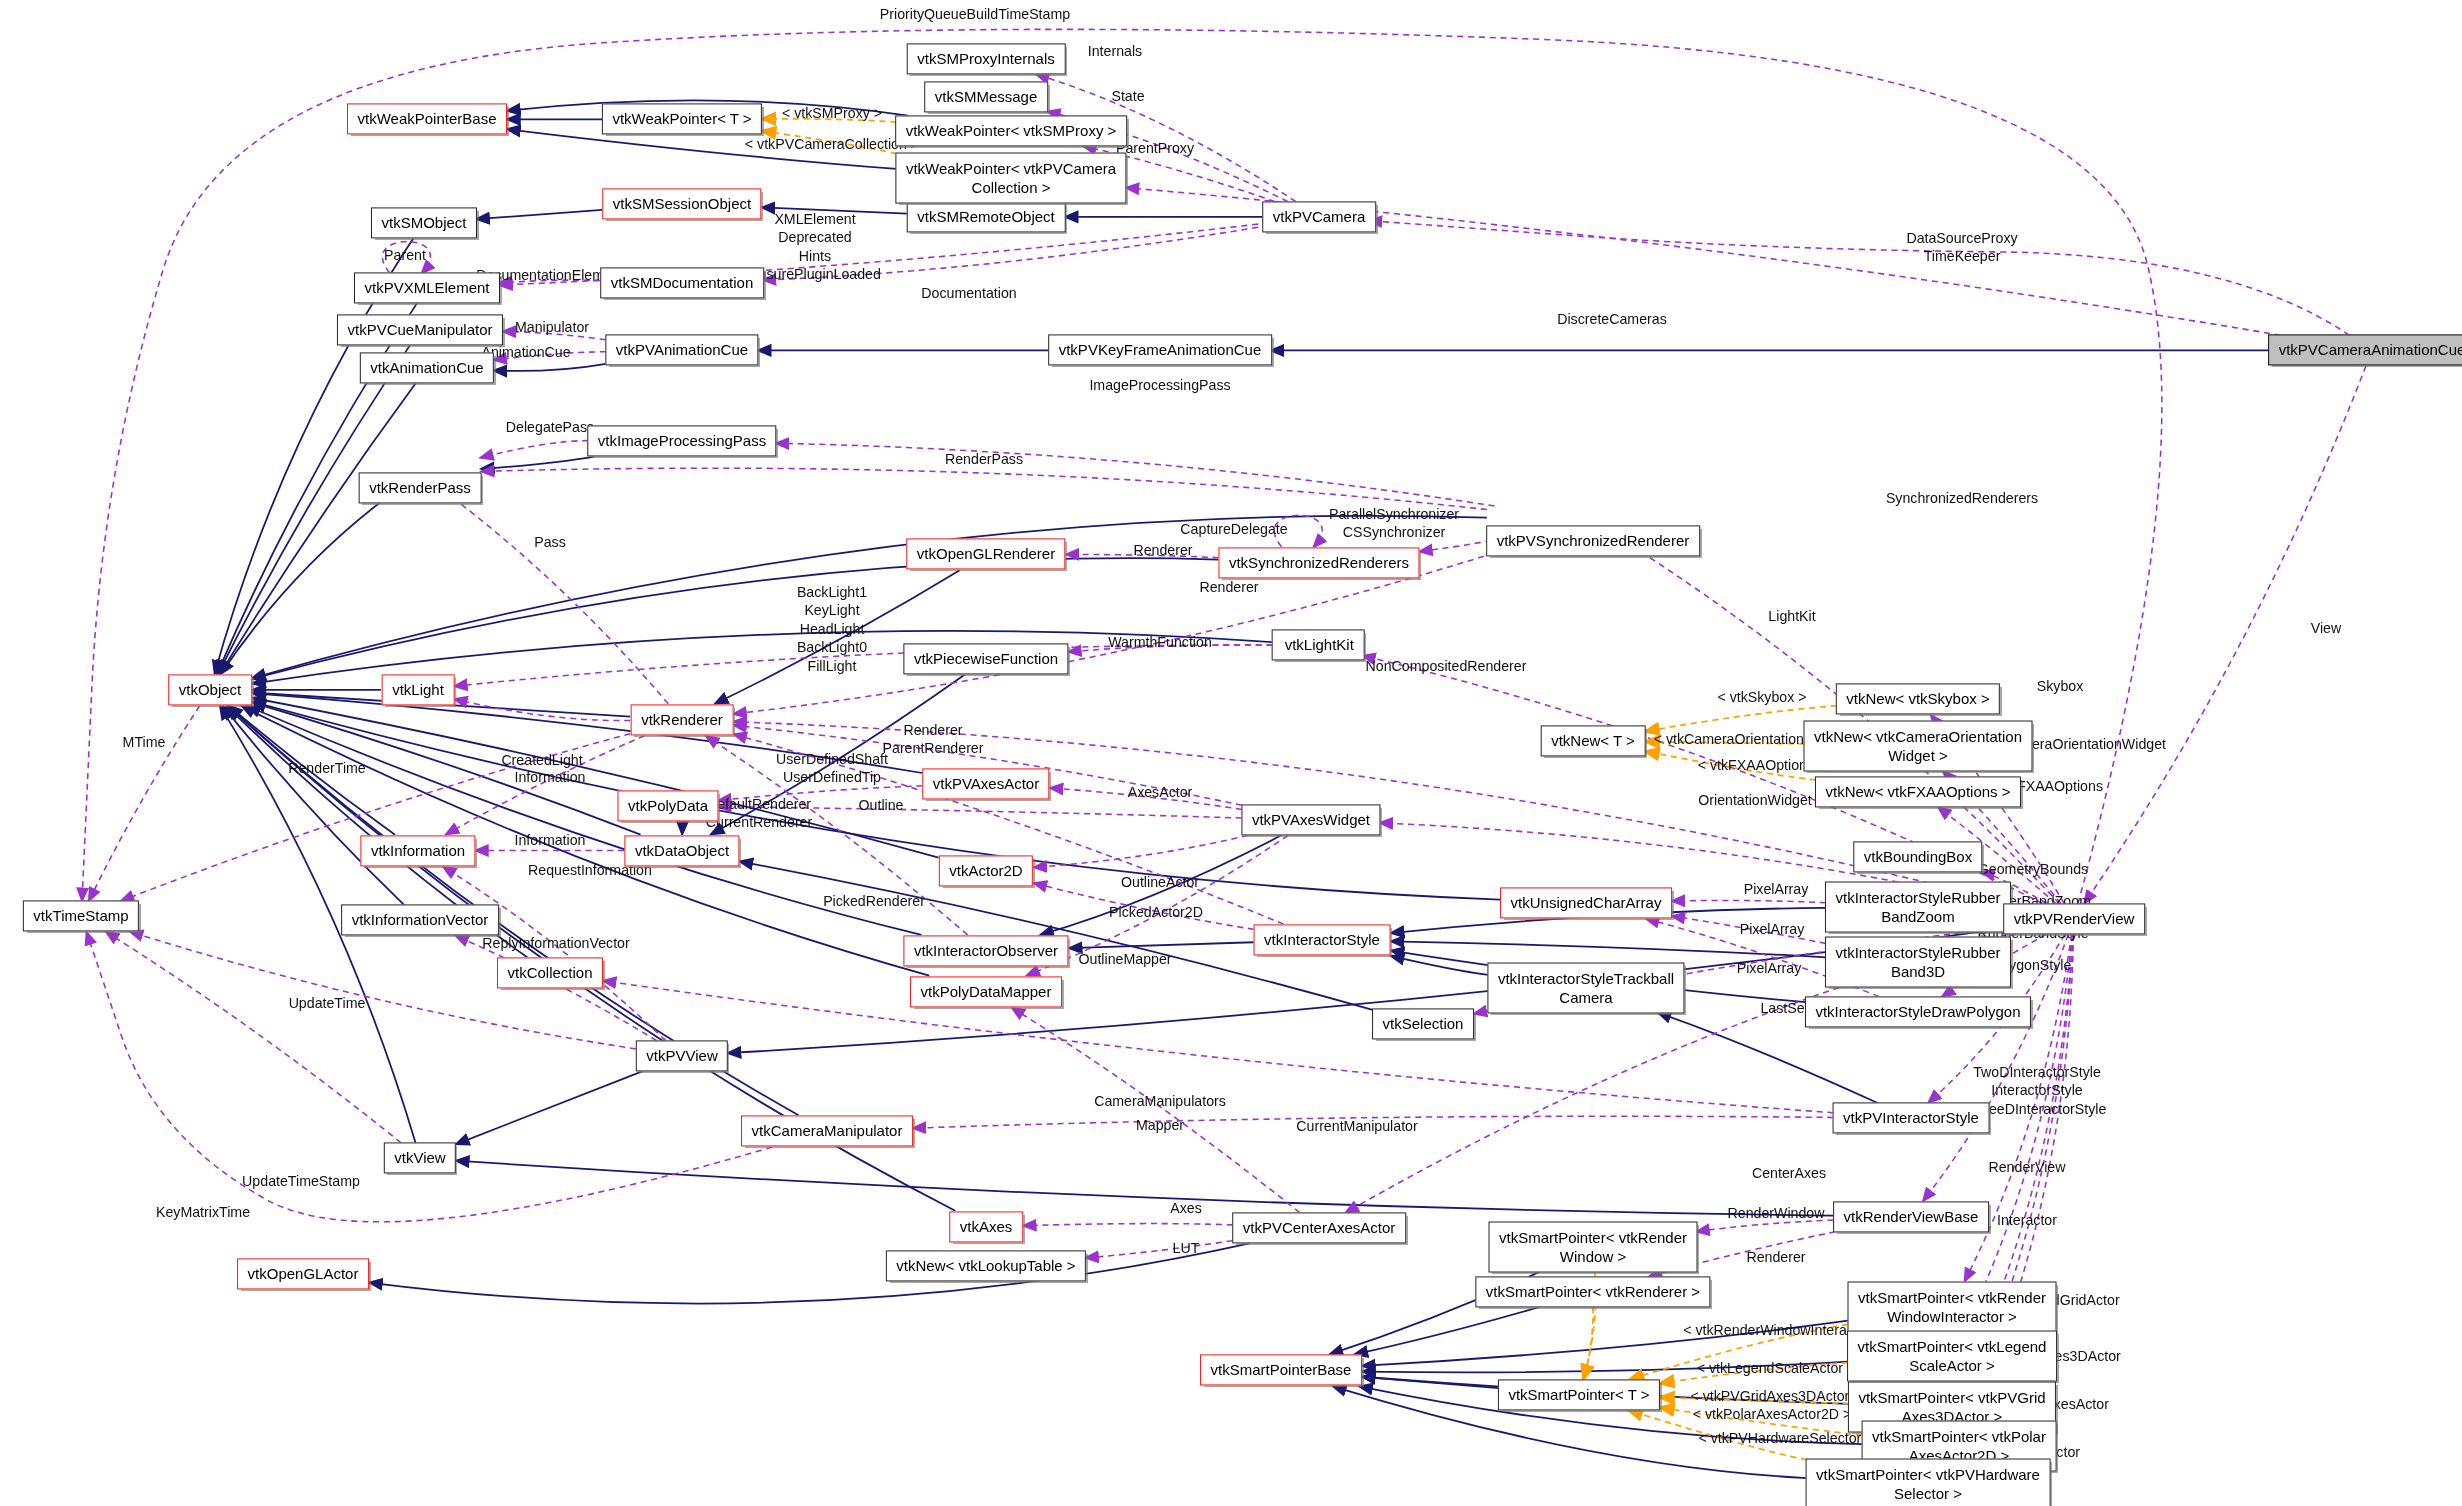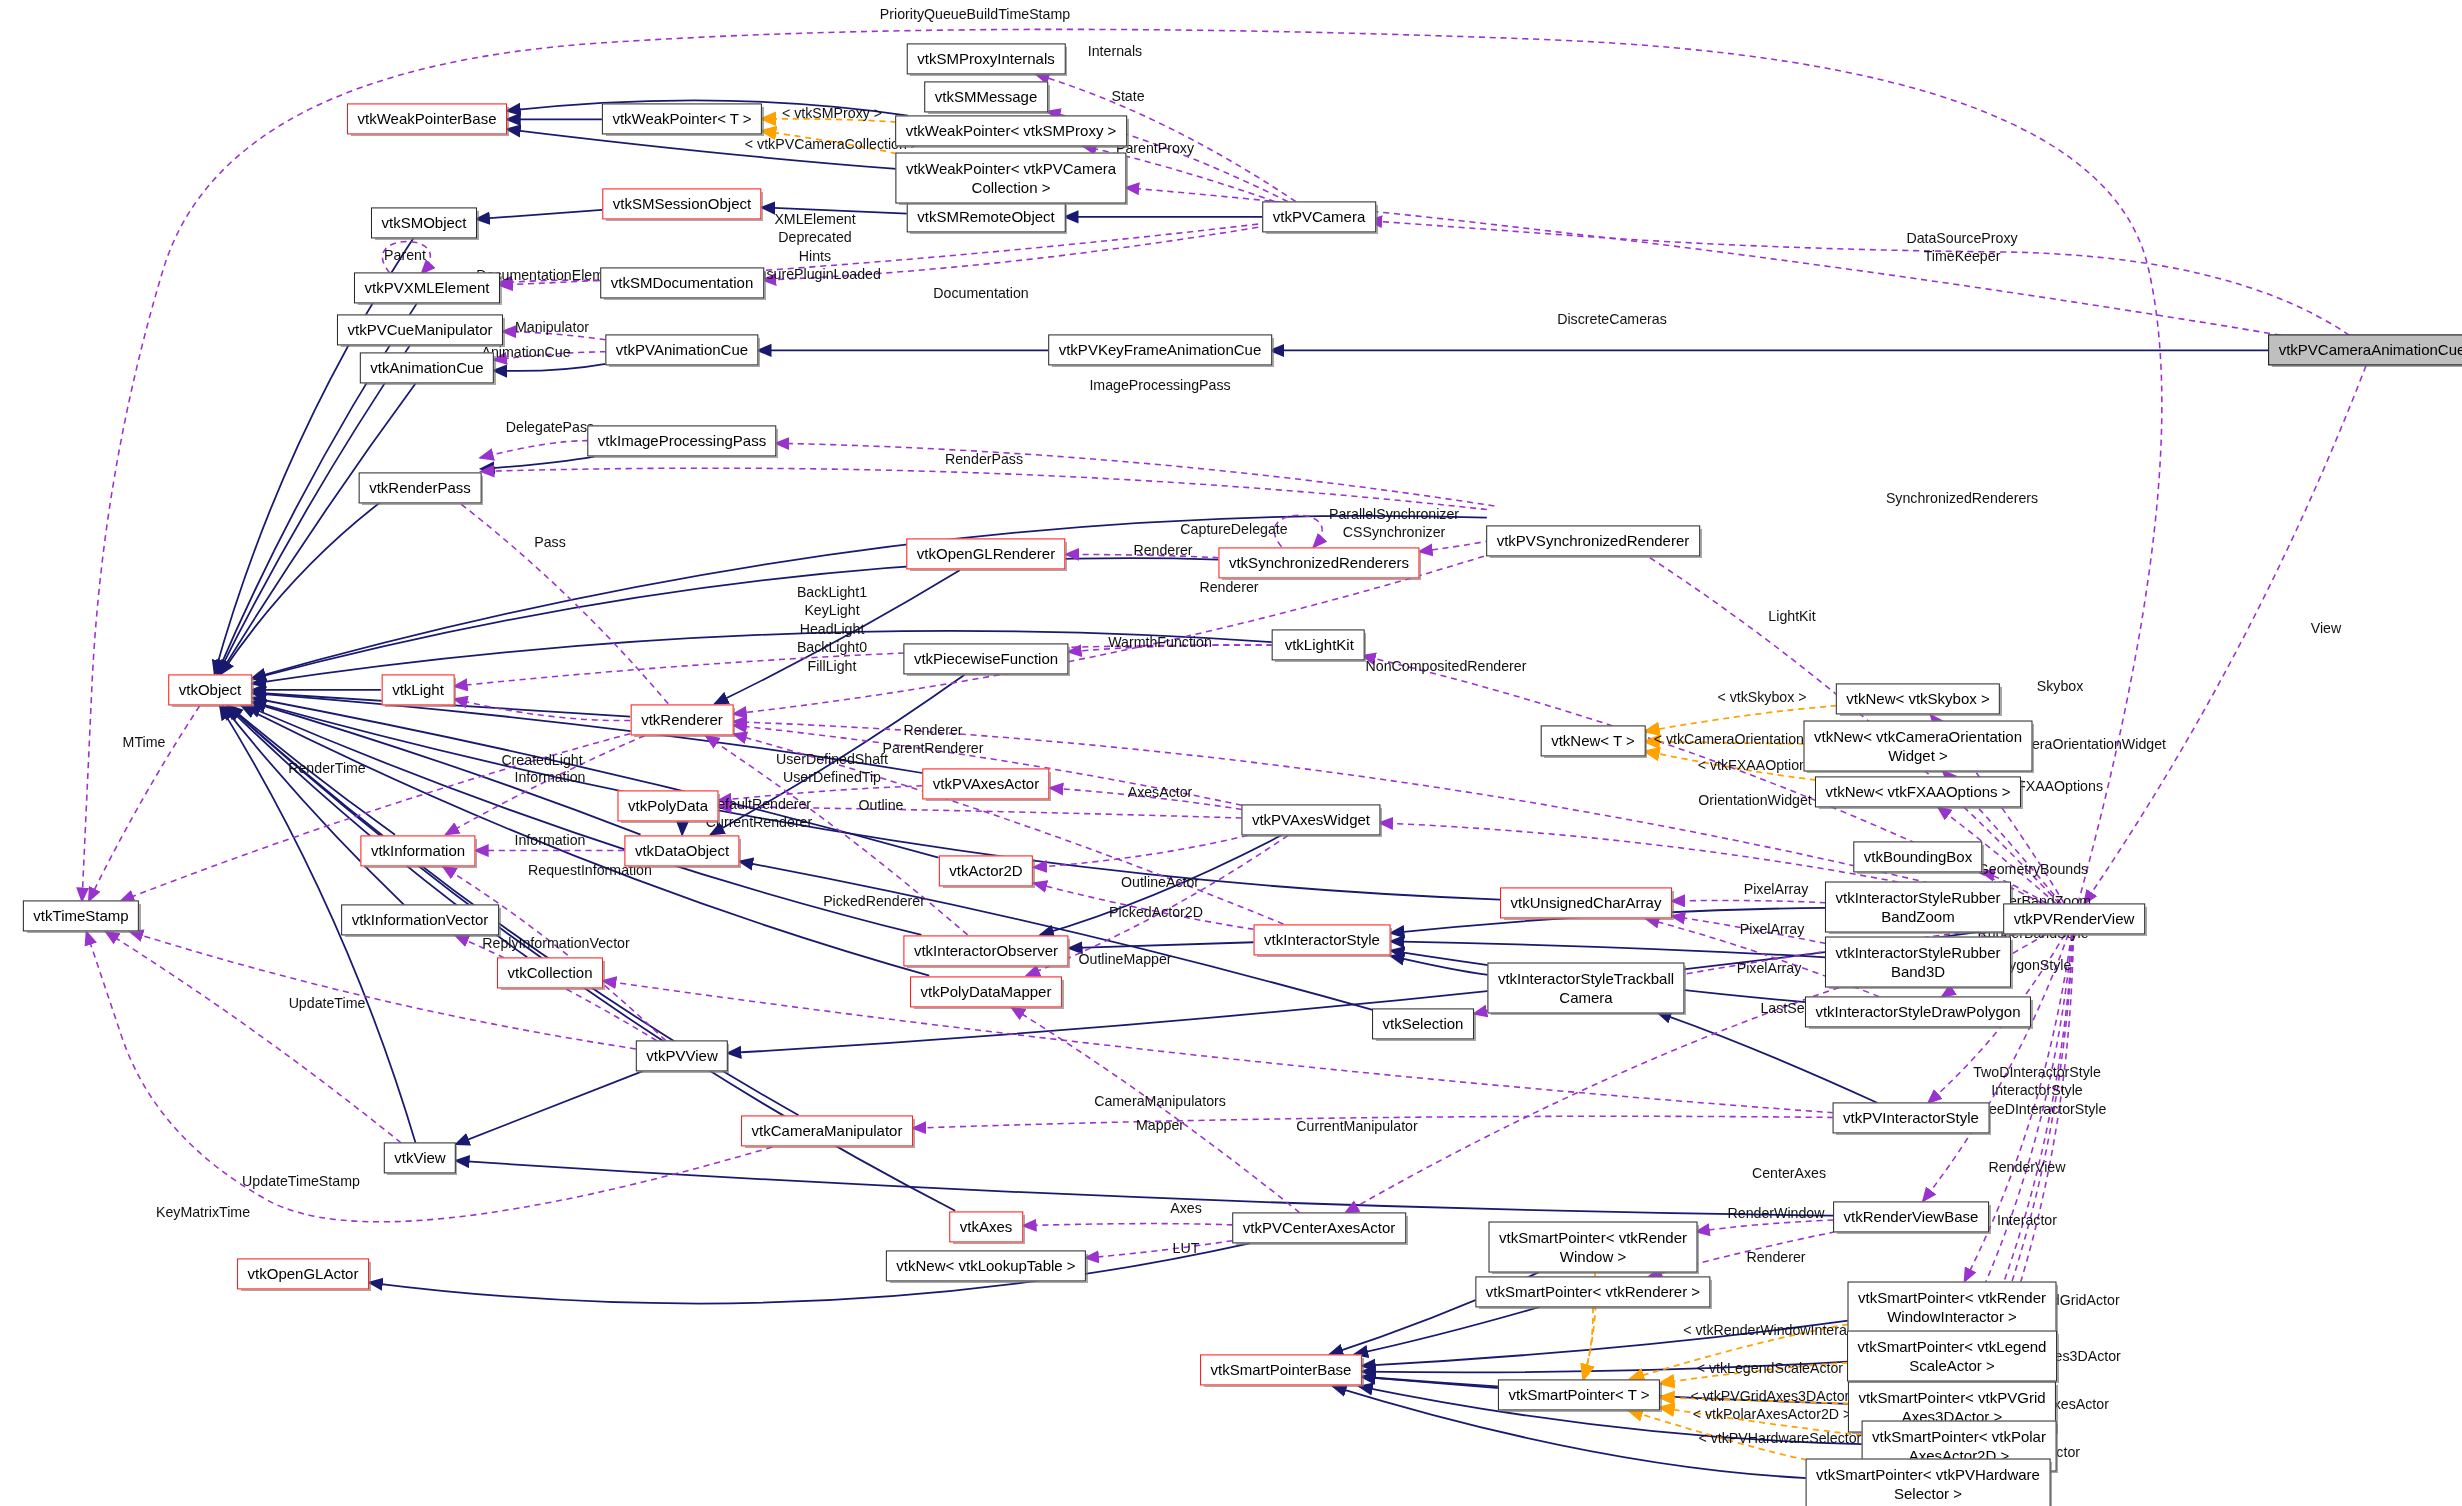--- a/index.html
+++ b/index.html
@@ -260,21 +260,21 @@
       <div class="node target" style="left: 2372px; top: 350px;">vtkPVCameraAnimationCue</div>
     </div>
   <div id="label-layer">
       <div class="edge-label" style="left: 1115px; top: 51px;">Internals</div>
       <div class="edge-label" style="left: 1128px; top: 96px;">State</div>
       <div class="edge-label" style="left: 1155px; top: 148px;">ParentProxy</div>
       <div class="edge-label" style="left: 815px; top: 247px;">XMLElement
 Deprecated
 Hints
 EnsurePluginLoaded</div>
-      <div class="edge-label" style="left: 969px; top: 293px; margin-left: 12px;">Documentation</div>
+      <div class="edge-label" style="left: 969px; top: 293px;">Documentation</div>
       <div class="edge-label" style="left: 550px; top: 275px;">DocumentationElement</div>
       <div class="edge-label" style="left: 405px; top: 255px;">Parent</div>
       <div class="edge-label" style="left: 1962px; top: 247px;">DataSourceProxy
 TimeKeeper</div>
       <div class="edge-label" style="left: 1612px; top: 319px;">DiscreteCameras</div>
       <div class="edge-label" style="left: 552px; top: 327px;">Manipulator</div>
       <div class="edge-label" style="left: 526px; top: 352px;">AnimationCue</div>
       <div class="edge-label" style="left: 1160px; top: 385px;">ImageProcessingPass</div>
       <div class="edge-label" style="left: 550px; top: 427px;">DelegatePass</div>
       <div class="edge-label" style="left: 984px; top: 459px;">RenderPass</div>

